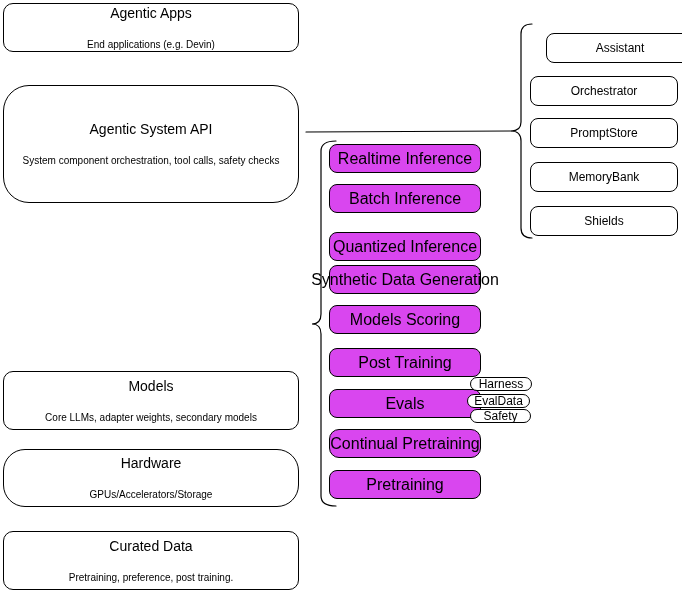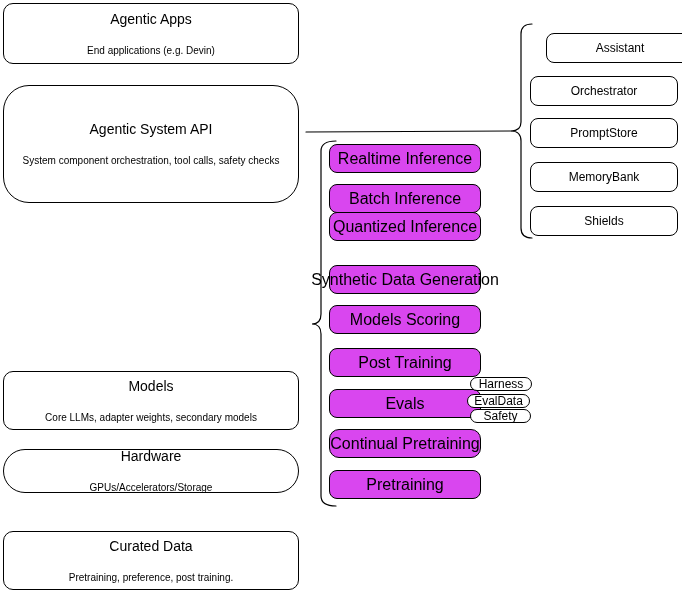--- a/index.html
+++ b/index.html
@@ -45,53 +45,53 @@
 <body>
 
 <div class="canvas">
 
   <svg class="connectors" viewBox="0 0 682 591">
     <path d="M306 132 L511 131"></path>
     <path d="M532 24 Q521 24 521 34 L521 122 Q521 131 511 131 Q521 131 521 141 L521 228 Q521 238 532 238"></path>
     <path d="M336 141 Q321 141 321 151 L321 314 Q321 324 312 324 Q321 324 321 334 L321 496 Q321 506 336 506"></path>
   </svg>
 
-  <div class="layer-box" style="top:3px;height:61px;border-radius:10px;">
+  <div class="layer-box" style="top:3px;height:49px;border-radius:10px;">
     <div class="layer-title">Agentic Apps</div>
     <div class="layer-sub">End applications (e.g. Devin)</div>
   </div>
 
   <div class="layer-box" style="top:85px;height:118px;border-radius:26px;">
     <div class="layer-title">Agentic System API</div>
     <div class="layer-sub">System component orchestration, tool calls, safety checks</div>
   </div>
 
 
   <div class="layer-box" style="top:371px;height:59px;border-radius:10px;">
     <div class="layer-title">Models</div>
     <div class="layer-sub">Core LLMs, adapter weights, secondary models</div>
   </div>
 
-  <div class="layer-box" style="top:449px;height:44px;border-radius:22px;">
+  <div class="layer-box" style="top:449px;height:58px;border-radius:22px;">
     <div class="layer-title">Hardware</div>
     <div class="layer-sub">GPUs/Accelerators/Storage</div>
   </div>
 
   <div class="layer-box" style="top:531px;height:59px;border-radius:10px;text-align:center;">
     <div class="layer-title">Curated Data</div>
     <div class="layer-sub">Pretraining, preference, post training.</div>
   </div>
 
   <div class="mid-box" style="top:144px;">
     <span>Realtime Inference</span>
   </div>
   <div class="mid-box" style="top:184px;">
     <span>Batch Inference</span>
   </div>
-  <div class="mid-box" style="top:212px;">
+  <div class="mid-box" style="top:232px;">
     <span>Quantized Inference</span>
   </div>
   <div class="mid-box" style="top:265px;">
     <span>Synthetic Data Generation</span>
   </div>
   <div class="mid-box" style="top:305px;">
     <span>Models Scoring</span>
   </div>
   <div class="mid-box" style="top:348px;">
     <span>Post Training</span>

